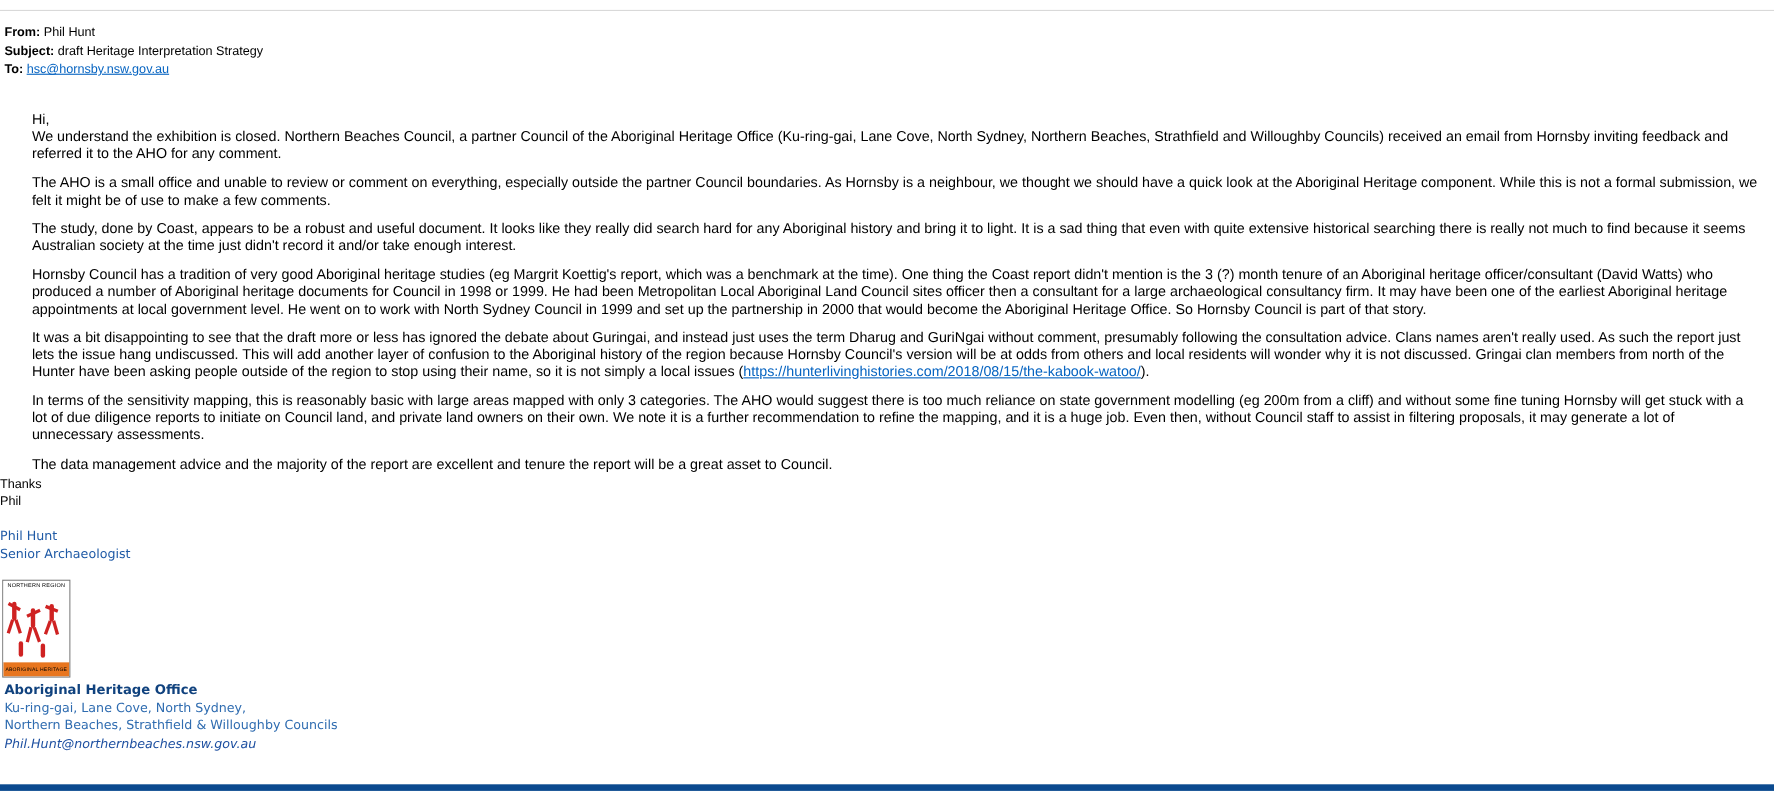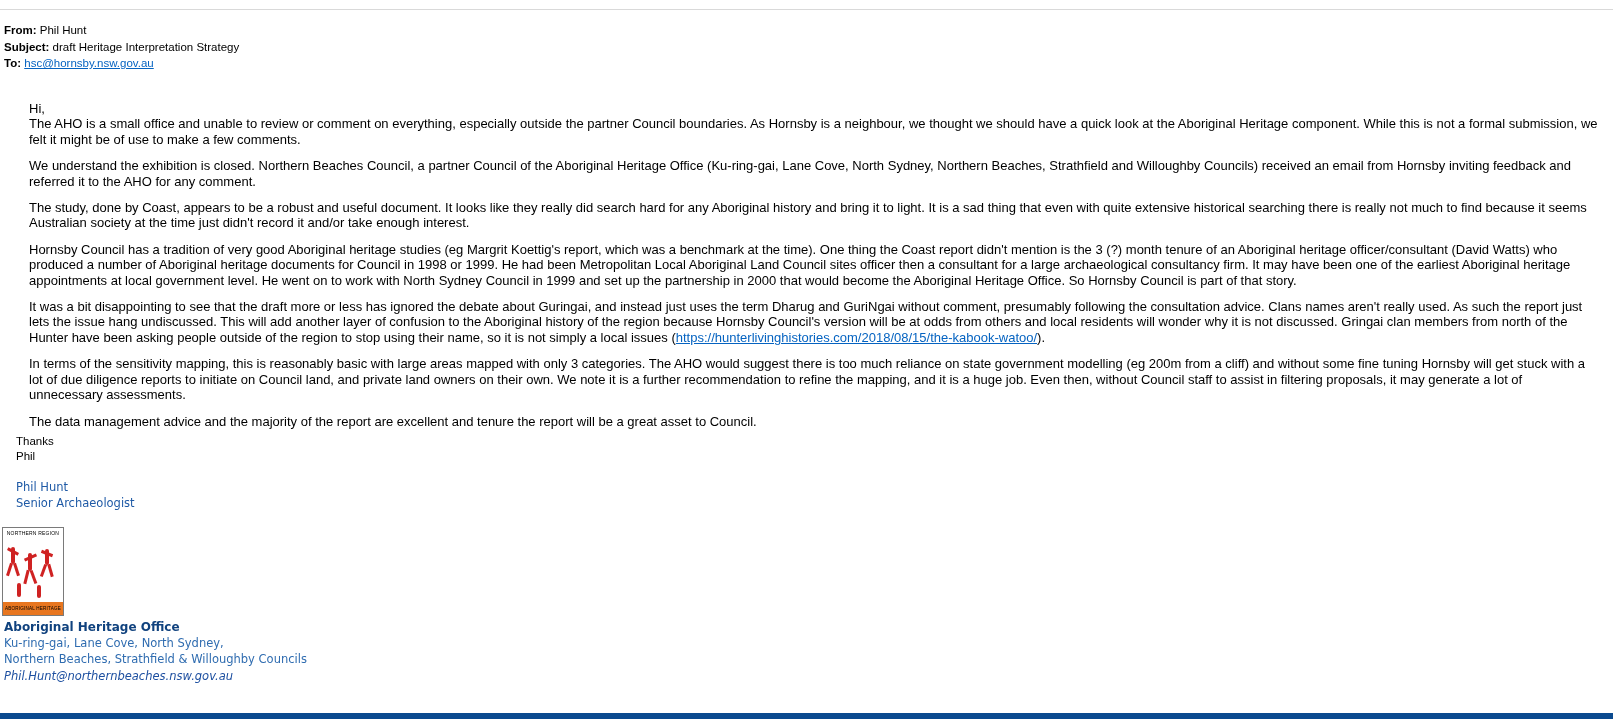--- a/index.html
+++ b/index.html
@@ -68,21 +68,21 @@
   .para.tight {
     margin-bottom: 0;
   }
   .inline-link {
     color: #0563c1;
     text-decoration: underline;
     word-break: break-all;
   }
   .sign-block {
     position: absolute;
-    left: 16px;
+    left: 0;
     top: 434px;
     font-size: 11.5px;
     line-height: 15.4px;
   }
   .sign-name,
   .sign-role {
     color: #1f5aa6;
     font-size: 11.5px;
     line-height: 16.2px;
     font-family: "DejaVu Sans", sans-serif;
@@ -177,22 +177,22 @@
       <span class="hdr-value">draft Heritage Interpretation Strategy</span>
     </div>
     <div class="hdr-row">
       <span class="hdr-label">To:</span>
       <a class="mail-link" href="#">hsc@hornsby.nsw.gov.au</a>
     </div>
   </div>
 
   <div class="body-wrap">
     <p class="para tight">Hi,</p>
+    <p class="para">We understand the exhibition is closed. Northern Beaches Council, a partner Council of the Aboriginal Heritage Office (Ku-ring-gai, Lane Cove, North Sydney, Northern Beaches, Strathfield and Willoughby Councils) received an email from Hornsby inviting feedback and referred it to the AHO for any comment.</p>
     <p class="para">The AHO is a small office and unable to review or comment on everything, especially outside the partner Council boundaries. As Hornsby is a neighbour, we thought we should have a quick look at the Aboriginal Heritage component. While this is not a formal submission, we felt it might be of use to make a few comments.</p>
-    <p class="para">We understand the exhibition is closed. Northern Beaches Council, a partner Council of the Aboriginal Heritage Office (Ku-ring-gai, Lane Cove, North Sydney, Northern Beaches, Strathfield and Willoughby Councils) received an email from Hornsby inviting feedback and referred it to the AHO for any comment.</p>
     <p class="para">The study, done by Coast, appears to be a robust and useful document. It looks like they really did search hard for any Aboriginal history and bring it to light. It is a sad thing that even with quite extensive historical searching there is really not much to find because it seems Australian society at the time just didn't record it and/or take enough interest.</p>
     <p class="para">Hornsby Council has a tradition of very good Aboriginal heritage studies (eg Margrit Koettig's report, which was a benchmark at the time). One thing the Coast report didn't mention is the 3 (?) month tenure of an Aboriginal heritage officer/consultant (David Watts) who produced a number of Aboriginal heritage documents for Council in 1998 or 1999. He had been Metropolitan Local Aboriginal Land Council sites officer then a consultant for a large archaeological consultancy firm. It may have been one of the earliest Aboriginal heritage appointments at local government level. He went on to work with North Sydney Council in 1999 and set up the partnership in 2000 that would become the Aboriginal Heritage Office. So Hornsby Council is part of that story.</p>
     <p class="para"><span>It was a bit disappointing to see that the draft more or less has ignored the debate about Guringai, and instead just uses the term Dharug and GuriNgai without comment, presumably following the consultation advice. Clans names aren't really used. As such the report just lets the issue hang undiscussed. This will add another layer of confusion to the Aboriginal history of the region because Hornsby Council's version will be at odds from others and local residents will wonder why it is not discussed. Gringai clan members from north of the Hunter have been asking people outside of the region to stop using their name, so it is not simply a local issues (</span><a class="inline-link" href="#">https://hunterlivinghistories.com/2018/08/15/the-kabook-watoo/</a><span>).</span></p>
     <p class="para">In terms of the sensitivity mapping, this is reasonably basic with large areas mapped with only 3 categories. The AHO would suggest there is too much reliance on state government modelling (eg 200m from a cliff) and without some fine tuning Hornsby will get stuck with a lot of due diligence reports to initiate on Council land, and private land owners on their own. We note it is a further recommendation to refine the mapping, and it is a huge job. Even then, without Council staff to assist in filtering proposals, it may generate a lot of unnecessary assessments.</p>
     <p class="para">The data management advice and the majority of the report are excellent and tenure the report will be a great asset to Council.</p>
   </div>
 
   <div class="sign-block">
     <div>Thanks</div>
     <div>Phil</div>

